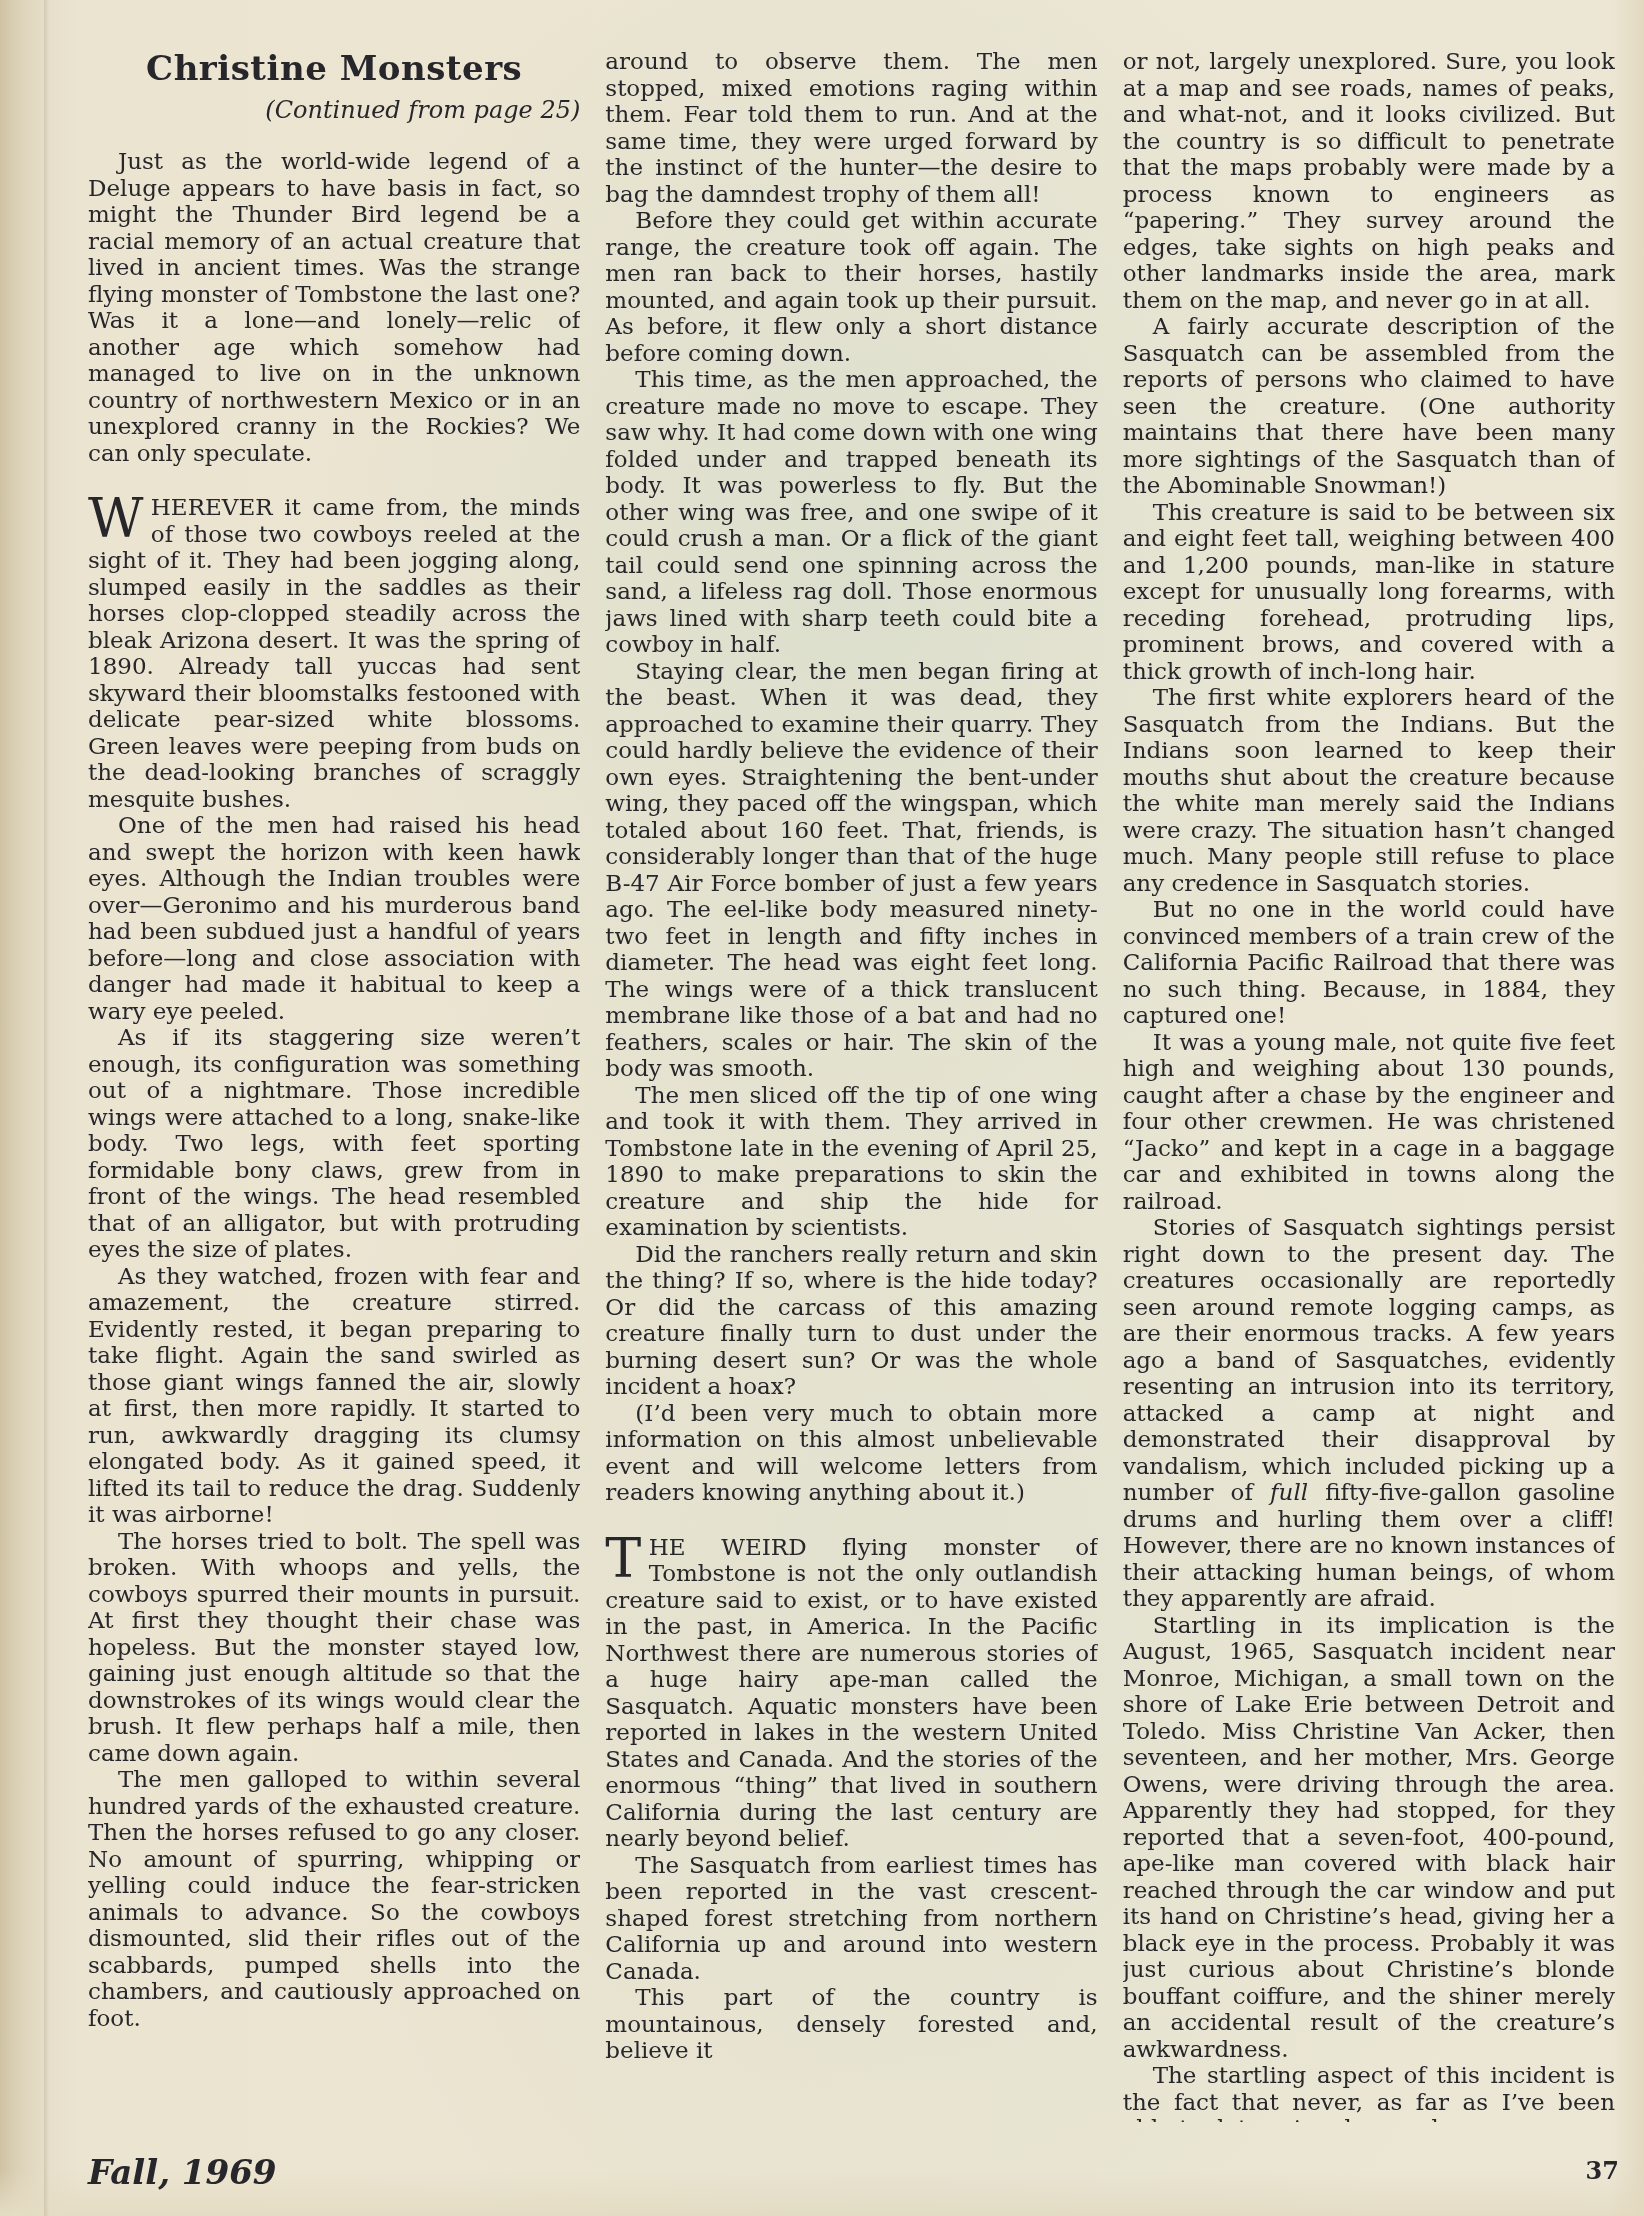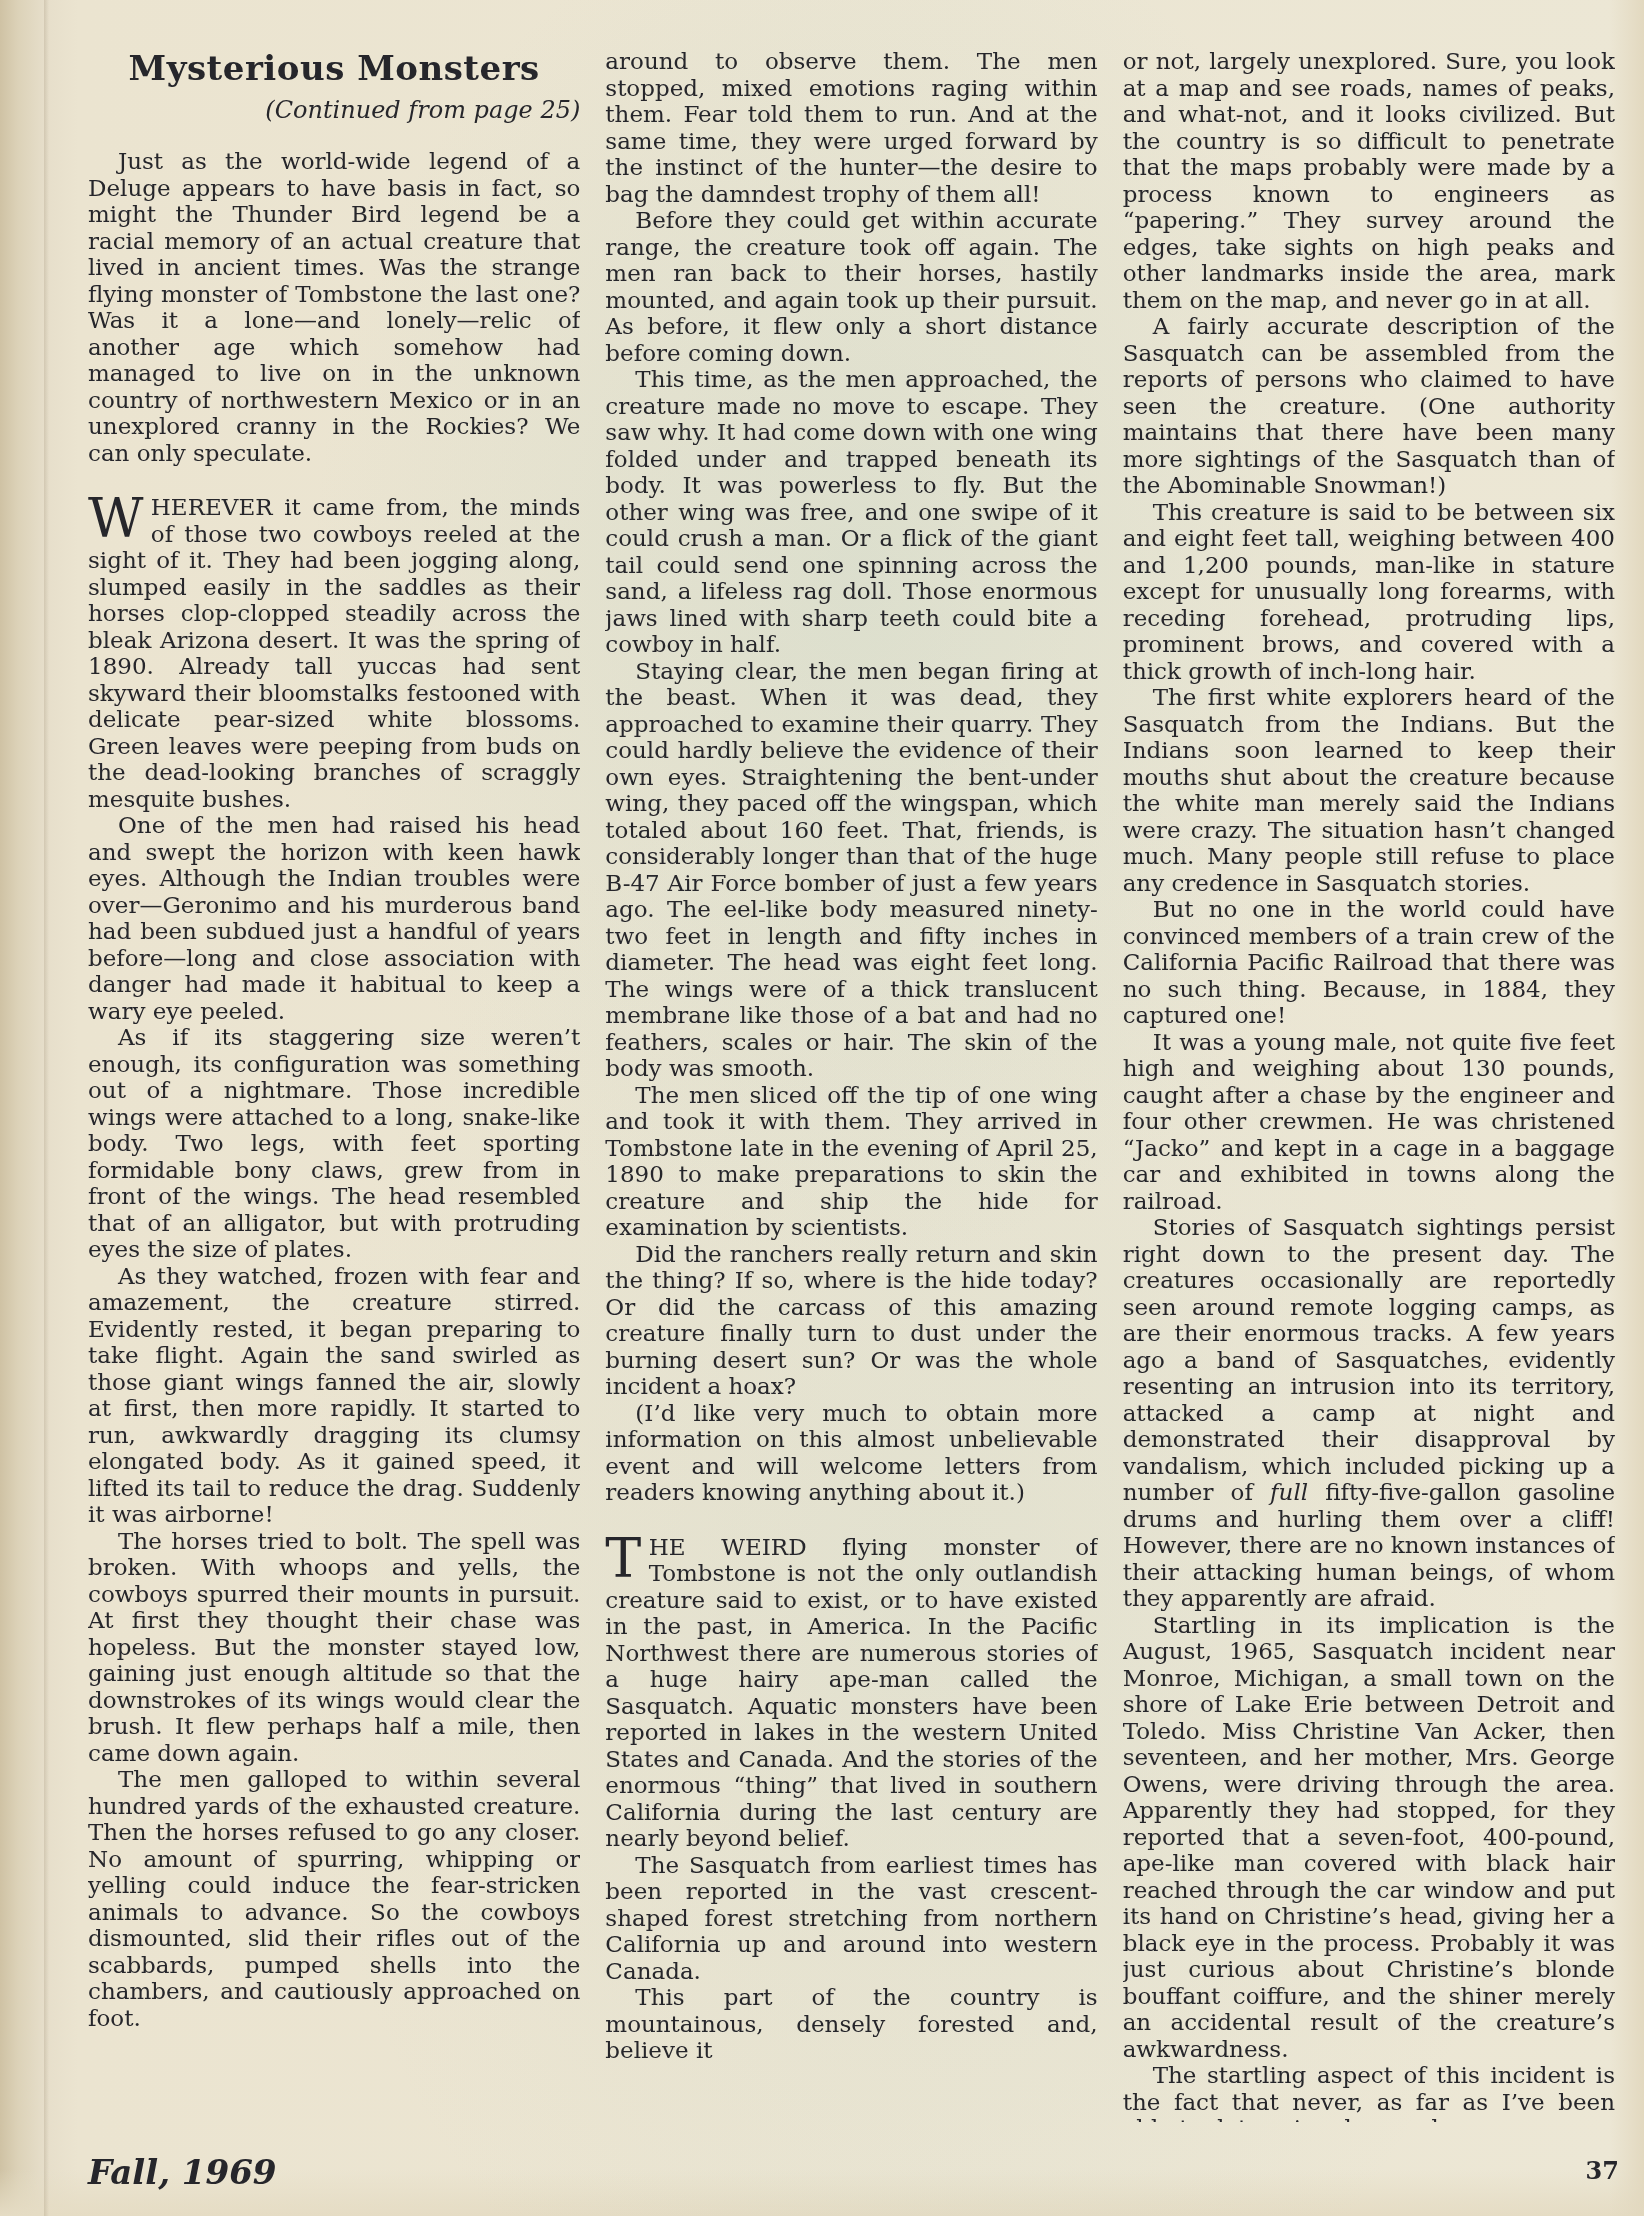--- a/index.html
+++ b/index.html
@@ -72,38 +72,38 @@
   }
 </style>
 </head>
 <body>
 
 <div class="page">
   <div class="crease"></div>
 
   <div class="columns">
     <div class="col">
-      <h1 class="article-title">Mysterious Monsters</h1>
+      <h1 class="article-title">Christine Monsters</h1>
       <div class="continuation">(Continued from page 25)</div>
     <p class="para indent"><span>Just as the world-wide legend of a Deluge appears to have basis in fact, so might the Thunder Bird legend be a racial memory of an actual creature that lived in ancient times. Was the strange flying monster of Tombstone the last one? Was it a lone—and lonely—relic of another age which somehow had managed to live on in the unknown country of northwestern Mexico or in an unexplored cranny in the Rockies? We can only speculate.</span></p>
         <p class="para gap"><span class="dropcap">W</span><span>HEREVER it came from, the minds of those two cowboys reeled at the sight of it. They had been jogging along, slumped easily in the saddles as their horses clop-clopped steadily across the bleak Arizona desert. It was the spring of 1890. Already tall yuccas had sent skyward their bloomstalks festooned with delicate pear-sized white blossoms. Green leaves were peeping from buds on the dead-looking branches of scraggly mesquite bushes.</span></p>
         <p class="para indent"><span>One of the men had raised his head and swept the horizon with keen hawk eyes. Although the Indian troubles were over—Geronimo and his murderous band had been subdued just a handful of years before—long and close association with danger had made it habitual to keep a wary eye peeled.</span></p>
         <p class="para indent"><span>As if its staggering size weren’t enough, its configuration was something out of a nightmare. Those incredible wings were attached to a long, snake-like body. Two legs, with feet sporting formidable bony claws, grew from in front of the wings. The head resembled that of an alligator, but with protruding eyes the size of plates.</span></p>
         <p class="para indent"><span>As they watched, frozen with fear and amazement, the creature stirred. Evidently rested, it began preparing to take flight. Again the sand swirled as those giant wings fanned the air, slowly at first, then more rapidly. It started to run, awkwardly dragging its clumsy elongated body. As it gained speed, it lifted its tail to reduce the drag. Suddenly it was airborne!</span></p>
         <p class="para indent"><span>The horses tried to bolt. The spell was broken. With whoops and yells, the cowboys spurred their mounts in pursuit. At first they thought their chase was hopeless. But the monster stayed low, gaining just enough altitude so that the downstrokes of its wings would clear the brush. It flew perhaps half a mile, then came down again.</span></p>
         <p class="para indent"><span>The men galloped to within several hundred yards of the exhausted creature. Then the horses refused to go any closer. No amount of spurring, whipping or yelling could induce the fear-stricken animals to advance. So the cowboys dismounted, slid their rifles out of the scabbards, pumped shells into the chambers, and cautiously approached on foot.</span></p>
       </div>
     <div class="col">
         <p class="para"><span>around to observe them. The men stopped, mixed emotions raging within them. Fear told them to run. And at the same time, they were urged forward by the instinct of the hunter—the desire to bag the damndest trophy of them all!</span></p>
         <p class="para indent"><span>Before they could get within accurate range, the creature took off again. The men ran back to their horses, hastily mounted, and again took up their pursuit. As before, it flew only a short distance before coming down.</span></p>
         <p class="para indent"><span>This time, as the men approached, the creature made no move to escape. They saw why. It had come down with one wing folded under and trapped beneath its body. It was powerless to fly. But the other wing was free, and one swipe of it could crush a man. Or a flick of the giant tail could send one spinning across the sand, a lifeless rag doll. Those enormous jaws lined with sharp teeth could bite a cowboy in half.</span></p>
         <p class="para indent"><span>Staying clear, the men began firing at the beast. When it was dead, they approached to examine their quarry. They could hardly believe the evidence of their own eyes. Straightening the bent-under wing, they paced off the wingspan, which totaled about 160 feet. That, friends, is considerably longer than that of the huge B-47 Air Force bomber of just a few years ago. The eel-like body measured ninety-two feet in length and fifty inches in diameter. The head was eight feet long. The wings were of a thick translucent membrane like those of a bat and had no feathers, scales or hair. The skin of the body was smooth.</span></p>
         <p class="para indent"><span>The men sliced off the tip of one wing and took it with them. They arrived in Tombstone late in the evening of April 25, 1890 to make preparations to skin the creature and ship the hide for examination by scientists.</span></p>
         <p class="para indent"><span>Did the ranchers really return and skin the thing? If so, where is the hide today? Or did the carcass of this amazing creature finally turn to dust under the burning desert sun? Or was the whole incident a hoax?</span></p>
-        <p class="para indent"><span>(I’d like very much to obtain more information on this almost unbelievable event and will welcome letters from readers knowing anything about it.)</span></p>
+        <p class="para indent"><span>(I’d been very much to obtain more information on this almost unbelievable event and will welcome letters from readers knowing anything about it.)</span></p>
         <p class="para gap"><span class="dropcap">T</span><span>HE WEIRD flying monster of Tombstone is not the only outlandish creature said to exist, or to have existed in the past, in America. In the Pacific Northwest there are numerous stories of a huge hairy ape-man called the Sasquatch. Aquatic monsters have been reported in lakes in the western United States and Canada. And the stories of the enormous “thing” that lived in southern California during the last century are nearly beyond belief.</span></p>
         <p class="para indent"><span>The Sasquatch from earliest times has been reported in the vast crescent-shaped forest stretching from northern California up and around into western Canada.</span></p>
         <p class="para indent"><span>This part of the country is mountainous, densely forested and, believe it</span></p>
       </div>
     <div class="col">
         <p class="para"><span>or not, largely unexplored. Sure, you look at a map and see roads, names of peaks, and what-not, and it looks civilized. But the country is so difficult to penetrate that the maps probably were made by a process known to engineers as “papering.” They survey around the edges, take sights on high peaks and other landmarks inside the area, mark them on the map, and never go in at all.</span></p>
         <p class="para indent"><span>A fairly accurate description of the Sasquatch can be assembled from the reports of persons who claimed to have seen the creature. (One authority maintains that there have been many more sightings of the Sasquatch than of the Abominable Snowman!)</span></p>
         <p class="para indent"><span>This creature is said to be between six and eight feet tall, weighing between 400 and 1,200 pounds, man-like in stature except for unusually long forearms, with receding forehead, protruding lips, prominent brows, and covered with a thick growth of inch-long hair.</span></p>
         <p class="para indent"><span>The first white explorers heard of the Sasquatch from the Indians. But the Indians soon learned to keep their mouths shut about the creature because the white man merely said the Indians were crazy. The situation hasn’t changed much. Many people still refuse to place any credence in Sasquatch stories.</span></p>
         <p class="para indent"><span>But no one in the world could have convinced members of a train crew of the California Pacific Railroad that there was no such thing. Because, in 1884, they captured one!</span></p>

